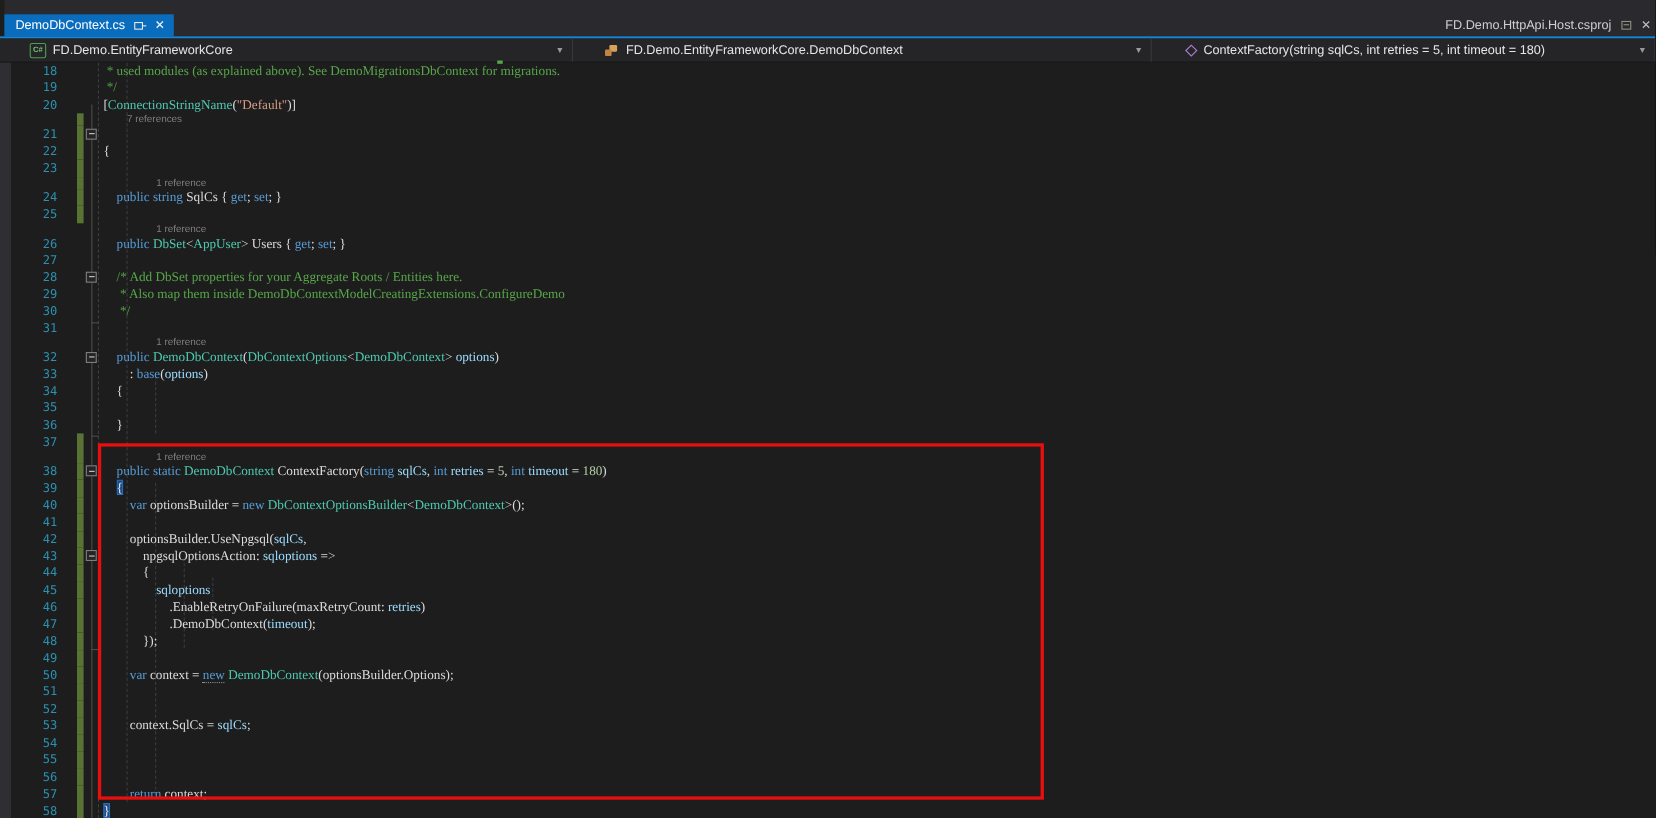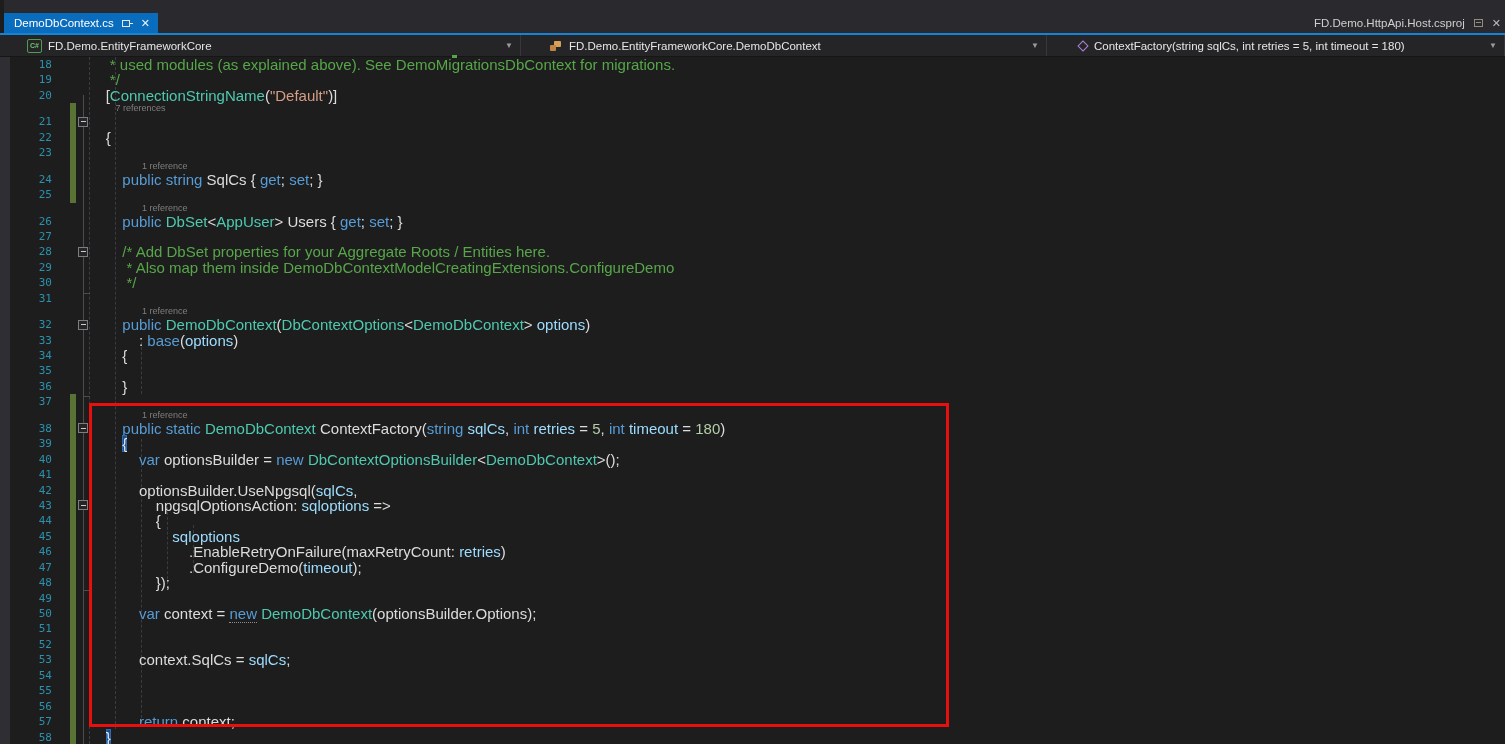--- a/index.html
+++ b/index.html
@@ -50,22 +50,22 @@
 
   #code-rows{position:absolute;left:0;top:0;width:1505px;}
   .row{position:relative;height:15.45px;line-height:15.45px;white-space:nowrap;}
   .row-lens{position:relative;height:11px;line-height:11px;}
   .num{position:absolute;left:0;top:0;width:52px;text-align:right;color:#2b91af;
        font-family:"DejaVu Sans Mono",monospace;font-size:11px;}
   .modbar{position:absolute;left:70px;top:0;width:6px;height:100%;background:#587334;}
   .foldbox{position:absolute;left:78px;top:2.5px;width:10px;height:10px;background:#252528;
            border:1px solid #7e7e7e;box-sizing:border-box;z-index:3;}
   .foldbox::before{content:'';position:absolute;left:1.5px;top:3.5px;width:5px;height:1px;background:#cccccc;}
-  .codeline{position:absolute;left:89px;top:0;font-family:Liberation Sans, sans-serif;
-            font-size:15px;white-space:pre;color:#dcdcdc;}
+  .codeline{position:absolute;left:82px;top:0;font-family:Liberation Serif, serif;
+            font-size:12px;white-space:pre;color:#dcdcdc;}
   .lenstext{position:absolute;top:0;color:#7f7f7f;font-size:9px;font-family:"Liberation Sans",sans-serif;}
   .tk-k{color:#569cd6;}
   .tk-t{color:#4ec9b0;}
   .tk-c{color:#57a64a;}
   .tk-s{color:#d69d85;}
   .tk-n{color:#b5cea8;}
   .tk-p{color:#9cdcfe;}
   .tk-d{color:#dcdcdc;}
   .tk-u{color:#569cd6;border-bottom:1px dotted #8c8c8c;}
   .tk-b{color:#e8e8e8;background:#1b4f8c;box-shadow:0 0 0 1px #2d6bb4 inset;}
@@ -278,21 +278,21 @@
           <span class="codeline"><span class="tk-d">                    </span><span class="tk-p">sqloptions</span></span>
         </div>
         <div class="row">
           <span class="num">46</span>
           <div class="modbar"></div>
           <span class="codeline"><span class="tk-d">                        .EnableRetryOnFailure(maxRetryCount: </span><span class="tk-p">retries</span><span class="tk-d">)</span></span>
         </div>
         <div class="row">
           <span class="num">47</span>
           <div class="modbar"></div>
-          <span class="codeline"><span class="tk-d">                        .ConfigureDemo(</span><span class="tk-p">timeout</span><span class="tk-d">);</span></span>
+          <span class="codeline"><span class="tk-d">                        .DemoDbContext(</span><span class="tk-p">timeout</span><span class="tk-d">);</span></span>
         </div>
         <div class="row">
           <span class="num">48</span>
           <div class="modbar"></div>
           <span class="codeline"><span class="tk-d">                });</span></span>
         </div>
         <div class="row">
           <span class="num">49</span>
           <div class="modbar"></div>
           <span class="codeline"></span>

